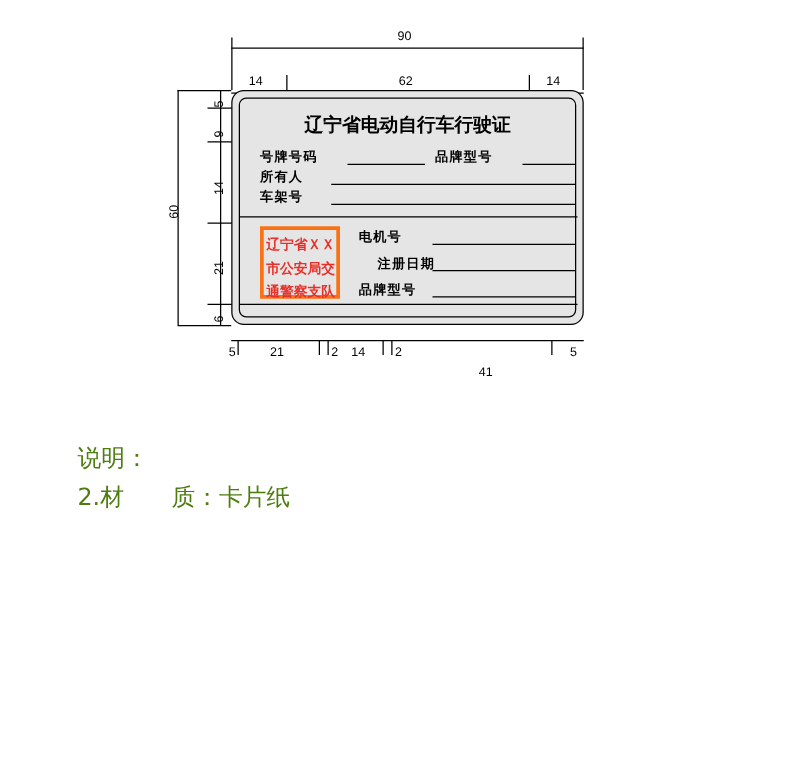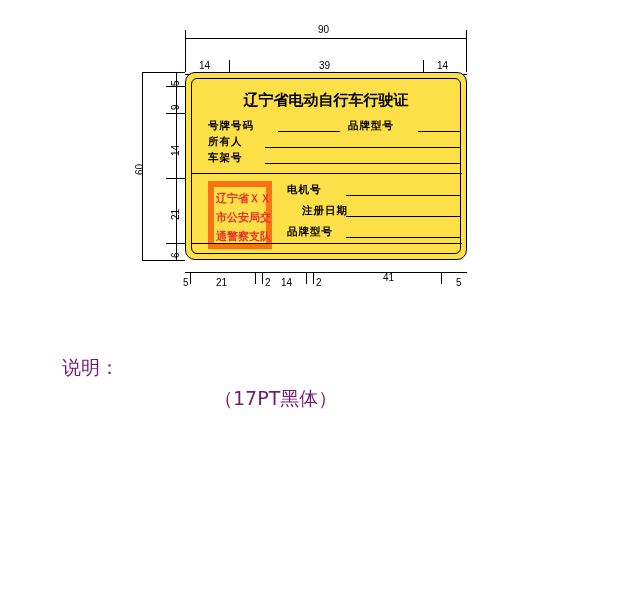--- a/index.html
+++ b/index.html
@@ -44,21 +44,21 @@
 
   
   #card-outer {
     position: absolute;
     left: 185px;
     top: 72px;
     width: 282px;
     height: 188px;
     border: 1px solid #000;
     border-radius: 10px;
-    background: #fde047;
+    background: #e5e5e5;
     box-sizing: border-box;
   }
   #card-inner {
     position: absolute;
     left: 5px;
     top: 5px;
     right: 5px;
     bottom: 5px;
     border: 1px solid #000;
     border-radius: 6px;
@@ -90,22 +90,22 @@
     height: 1px;
     background: #000;
   }
 
   
   #issuer-box {
     position: absolute;
     left: 22px;
     top: 108px;
     width: 64px;
-    height: 68px;
-    border: 6px solid #f97316;
+    height: 58px;
+    border: 3px solid #f97316;
     box-sizing: border-box;
     padding: 2px 2px;
   }
   #issuer-box .line {
     color: #e8302a;
     font-size: 11px;
     font-weight: bold;
     font-family: "DejaVu Sans", sans-serif;
     line-height: 19px;
     text-align: center;
@@ -114,39 +114,39 @@
   }
 
   
   #notes {
     position: absolute;
     left: 62px;
     top: 352px;
     font-size: 19px;
     font-family: "DejaVu Sans", sans-serif;
     line-height: 31px;
-    color: #701a75;
+    color: #4d7c0f;
     white-space: nowrap;
   }
   #notes .row { display: block; }
   #notes .indent { padding-left: 152px; }
 </style>
 </head>
 <body>
 
 <div class="thin dim-h" style="left:185px; top:30px; width:1px; height:42px;"></div>
 <div class="thin dim-h" style="left:466px; top:30px; width:1px; height:42px;"></div>
 <div class="dim-line dim-h" style="left:185px; top:38px; width:282px;"></div>
 <div class="dim-text" style="left:318px; top:24px;">90</div>
 
 <div class="dim-line dim-h" style="left:185px; top:74px; width:282px;"></div>
 <div class="thin dim-v" style="left:229px; top:60px; height:14px;"></div>
 <div class="thin dim-v" style="left:423px; top:60px; height:14px;"></div>
 <div class="dim-text" style="left:199px; top:60px;">14</div>
-<div class="dim-text" style="left:319px; top:60px;">39</div>
+<div class="dim-text" style="left:319px; top:60px;">62</div>
 <div class="dim-text" style="left:437px; top:60px;">14</div>
 
 <div class="dim-line dim-v" style="left:142px; top:72px; height:188px;"></div>
 <div class="thin dim-h" style="left:142px; top:72px; width:43px; height:1px;"></div>
 <div class="thin dim-h" style="left:142px; top:260px; width:43px; height:1px;"></div>
 <div class="dim-text-v" style="left:134px; top:175px;">60</div>
 
 <div class="dim-line dim-v" style="left:176px; top:72px; height:188px;"></div>
 <div class="thin dim-h" style="left:166px; top:86px; width:24px; height:1px;"></div>
 <div class="thin dim-h" style="left:166px; top:113px; width:24px; height:1px;"></div>
@@ -163,21 +163,21 @@
 <div class="thin dim-v" style="left:255px; top:272px; height:12px;"></div>
 <div class="thin dim-v" style="left:262px; top:272px; height:12px;"></div>
 <div class="thin dim-v" style="left:306px; top:272px; height:12px;"></div>
 <div class="thin dim-v" style="left:313px; top:272px; height:12px;"></div>
 <div class="thin dim-v" style="left:441px; top:272px; height:12px;"></div>
 <div class="dim-text" style="left:183px; top:277px;">5</div>
 <div class="dim-text" style="left:216px; top:277px;">21</div>
 <div class="dim-text" style="left:265px; top:277px;">2</div>
 <div class="dim-text" style="left:281px; top:277px;">14</div>
 <div class="dim-text" style="left:316px; top:277px;">2</div>
-<div class="dim-text" style="left:383px; top:272px;">41</div>
+<div class="dim-text" style="left:383px; top:293px;">41</div>
 <div class="dim-text" style="left:456px; top:277px;">5</div>
 
 <div id="card-outer">
   <div id="card-inner"></div>
 
   <div id="card-title">辽宁省电动自行车行驶证</div>
 
   <div class="card-label" style="left:22px; top:46px;">号牌号码</div>
   <div class="rule" style="left:92px; top:58px; width:62px;"></div>
   <div class="card-label" style="left:162px; top:46px;">品牌型号</div>
@@ -204,14 +204,14 @@
   <div class="rule" style="left:160px; top:143px; width:114px;"></div>
 
   <div class="card-label" style="left:101px; top:152px;">品牌型号</div>
   <div class="rule" style="left:160px; top:164px; width:114px;"></div>
 
   <div class="rule" style="left:6px; top:170px; width:270px;"></div>
 </div>
 
 <div id="notes">
   <span class="row">说明：</span>
-  <span class="row indent">（17PT黑体）</span>
+  <span class="row">2.材　　质：卡片纸</span>
 </div>
 
 </body></html>

